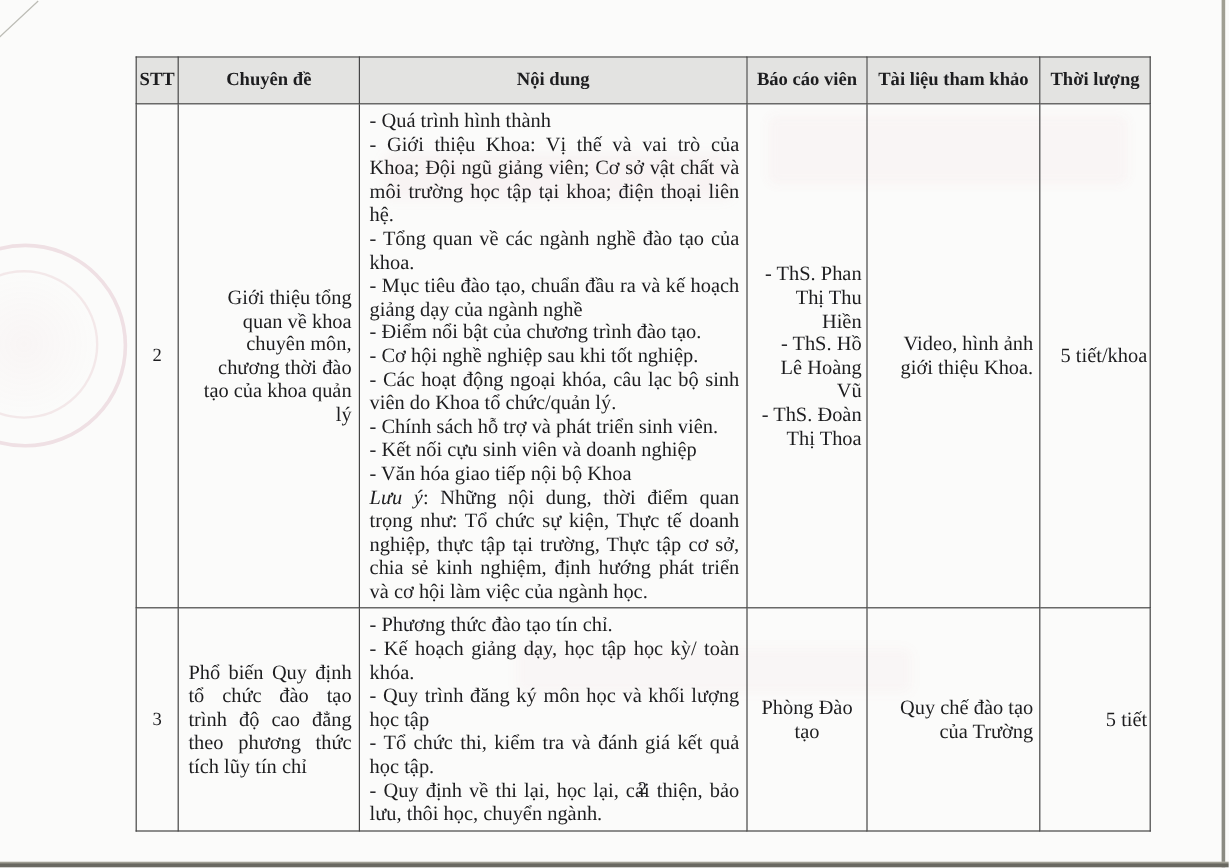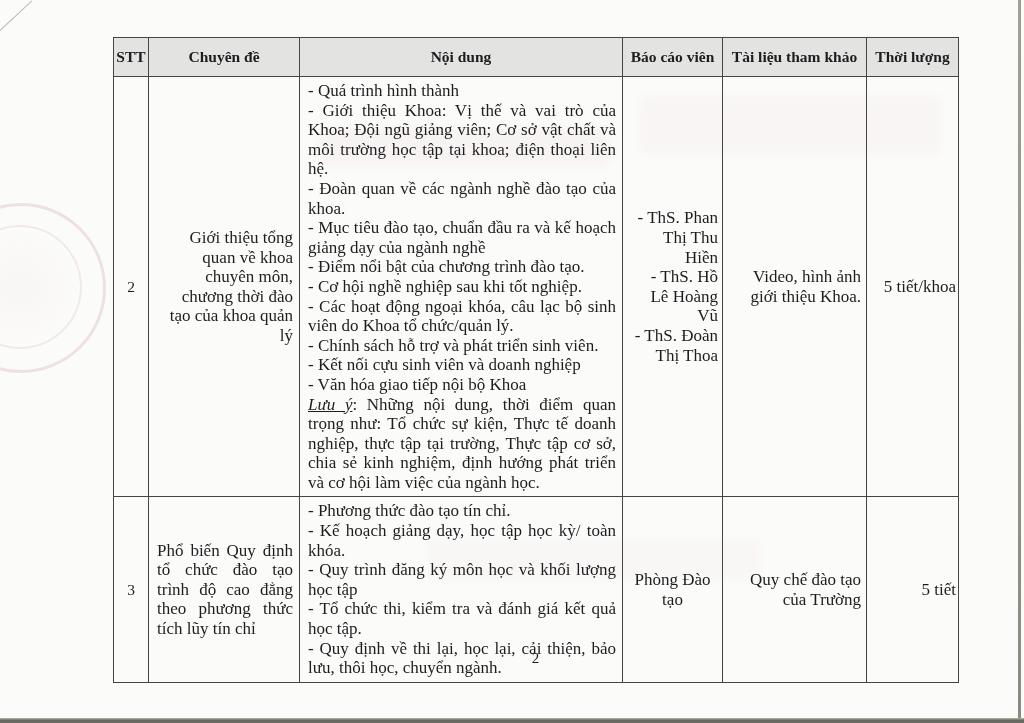--- a/index.html
+++ b/index.html
@@ -20,36 +20,36 @@
     border-radius:50%;border:3px solid rgba(197,120,138,0.20);}
   .stamp-inner{position:absolute;left:-42px;top:225px;width:120px;height:120px;
     border-radius:50%;border:2px solid rgba(197,120,138,0.14);
     background:radial-gradient(circle,rgba(210,140,158,0.05),rgba(210,140,158,0.0) 70%);}
   .bleed{position:absolute;background:rgba(214,140,160,0.07);filter:blur(5px);border-radius:6px;}
   .bleed.b1{left:320px;top:128px;width:290px;height:38px;}
   .bleed.b2{left:640px;top:96px;width:300px;height:58px;opacity:.8;}
   .bleed.b3{left:430px;top:540px;width:330px;height:38px;opacity:.7;}
 
   
-  .doc-table{position:absolute;left:113px;top:37px;}
+  .doc-table{position:absolute;left:113px;top:47px;}
   table{border-collapse:collapse;table-layout:fixed;width:845px;}
   th,td{border:1.5px solid #454545;overflow:hidden;text-align:right;}
   thead th{
     height:36px;background:#e3e3e1;font-weight:bold;font-size:15.5px;
     text-align:center;vertical-align:middle;line-height:1.12;padding:1px 2px;
   }
   td{font-size:17px;line-height:19.6px;vertical-align:middle;}
   tr.row-2 td{height:387px;}
   tr.row-3 td{height:164px;}
   .cell-stt{text-align:center;font-size:15.5px;}
   .cell-topic{padding:4px 6px 4px 8px;}
   tr.row-3 .cell-topic{text-align:justify;}
   .cell-content{padding:4px 6px 4px 8px;text-align:justify;}
   .cell-content p,.cell-presenters p{margin:0;}
-  .note-label{font-style:italic;text-decoration:underline;}
+  .note-label{font-style:italic;}
   .cell-presenters{padding:4px 4px 4px 9px;}
   tr.row-3 .cell-presenters{text-align:center;padding:4px 2px;}
   .cell-refs{padding:4px 5px 4px 8px;}
   .cell-duration{text-align:right;padding:2px;}
 
   .page-number{position:absolute;left:113px;top:650px;width:845px;
     text-align:center;font-size:15px;}
 </style>
 </head>
 <body>
@@ -83,21 +83,21 @@
         <th>Thời lượng</th>
       </tr>
     </thead>
     <tbody>
       <tr class="row-2">
         <td class="cell-stt">2</td>
         <td class="cell-topic">Giới thiệu tổng quan về khoa chuyên môn, chương thời đào tạo của khoa quản lý</td>
         <td class="cell-content">
           <p>- Quá trình hình thành</p>
           <p>- Giới thiệu Khoa: Vị thế và vai trò của Khoa; Đội ngũ giảng viên; Cơ sở vật chất và môi trường học tập tại khoa; điện thoại liên hệ.</p>
-          <p>- Đoàn quan về các ngành nghề đào tạo của khoa.</p>
+          <p>- Tổng quan về các ngành nghề đào tạo của khoa.</p>
           <p>- Mục tiêu đào tạo, chuẩn đầu ra và kế hoạch giảng dạy của ngành nghề</p>
           <p>- Điểm nổi bật của chương trình đào tạo.</p>
           <p>- Cơ hội nghề nghiệp sau khi tốt nghiệp.</p>
           <p>- Các hoạt động ngoại khóa, câu lạc bộ sinh viên do Khoa tổ chức/quản lý.</p>
           <p>- Chính sách hỗ trợ và phát triển sinh viên.</p>
           <p>- Kết nối cựu sinh viên và doanh nghiệp</p>
           <p>- Văn hóa giao tiếp nội bộ Khoa</p>
           <p><span class="note-label">Lưu ý</span><span>: Những nội dung, thời điểm quan trọng như: Tổ chức sự kiện, Thực tế doanh nghiệp, thực tập tại trường, Thực tập cơ sở, chia sẻ kinh nghiệm, định hướng phát triển và cơ hội làm việc của ngành học.</span></p>
         </td>
         <td class="cell-presenters">

